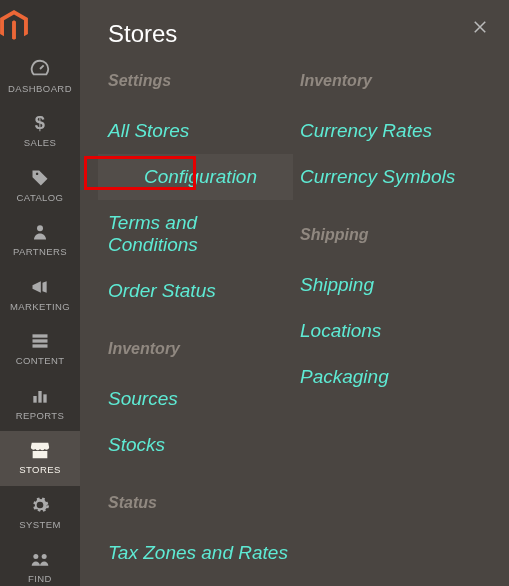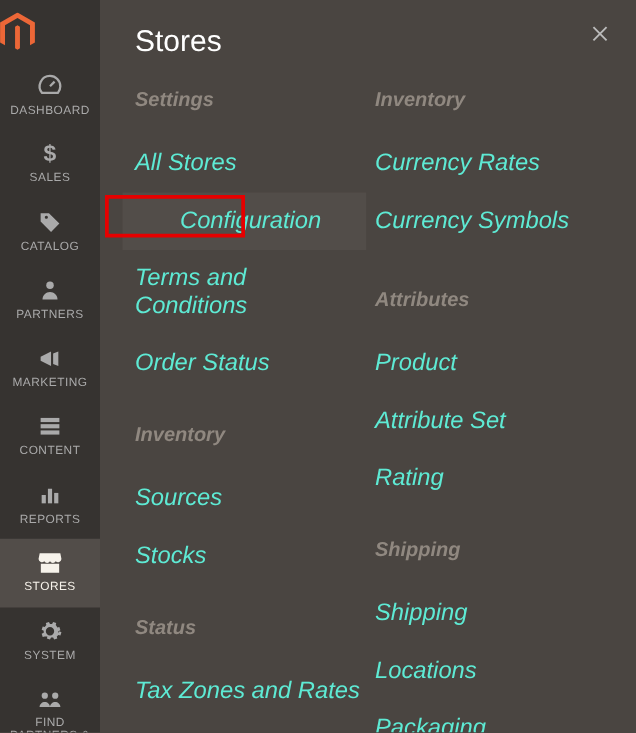--- a/index.html
+++ b/index.html
@@ -249,26 +249,20 @@
       </div>
     </div>
 
     <div class="col">
       <div class="section">
         <div class="section-title">Inventory</div>
         <a class="menu-link">Currency Rates</a>
         <a class="menu-link">Currency Symbols</a>
       </div>
 
-      <div class="section" style="margin-top:32px">
-        <div class="section-title">Attributes</div>
-        <a class="menu-link">Product</a>
-        <a class="menu-link">Attribute Set</a>
-        <a class="menu-link">Rating</a>
-      </div>
 
       <div class="section">
         <div class="section-title">Shipping</div>
         <a class="menu-link">Shipping</a>
         <a class="menu-link">Locations</a>
         <a class="menu-link">Packaging</a>
       </div>
     </div>
 
   </div>

